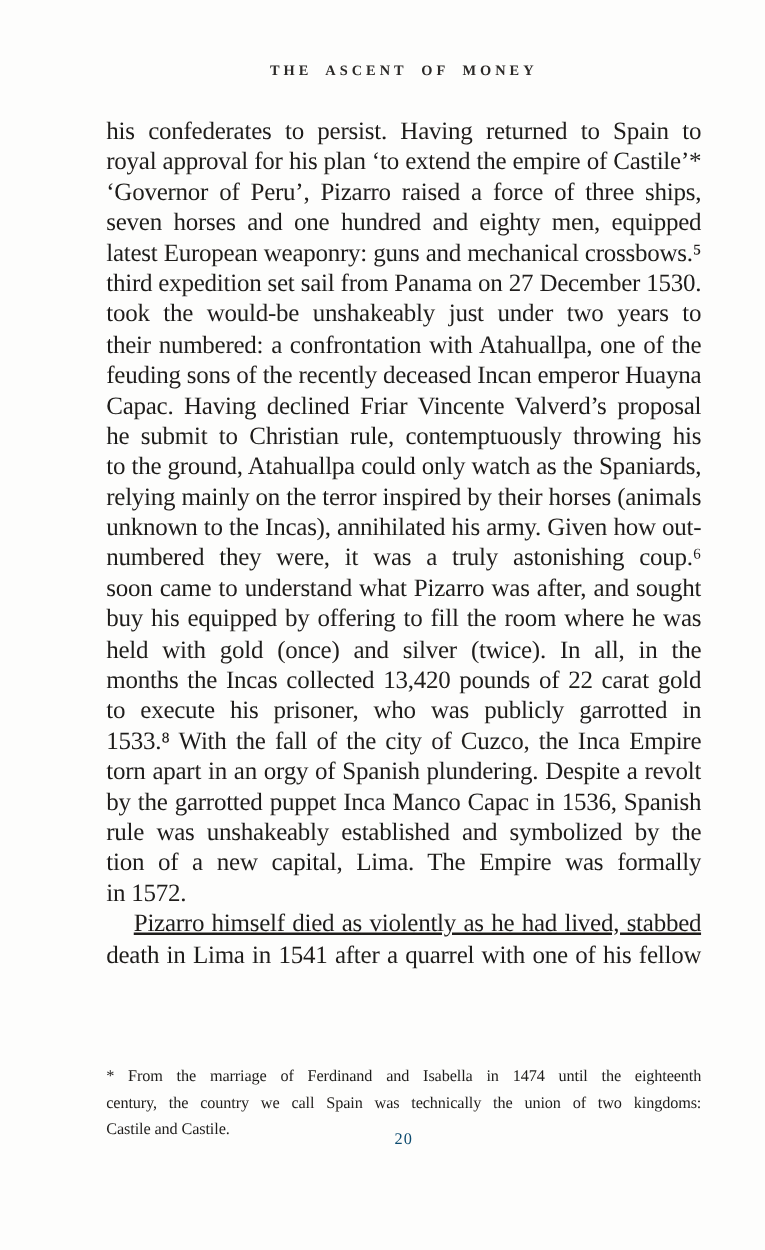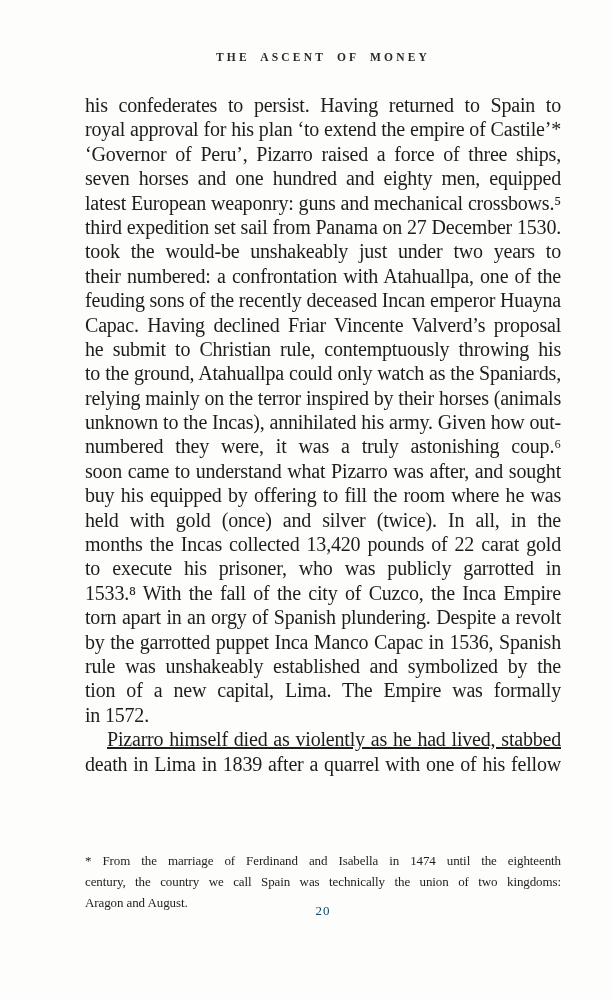--- a/index.html
+++ b/index.html
@@ -92,26 +92,26 @@
         <div class="line">to execute his prisoner, who was publicly garrotted in August</div>
         <div class="line">1533.⁸ With the fall of the city of Cuzco, the Inca Empire was</div>
         <div class="line">torn apart in an orgy of Spanish plundering. Despite a revolt led</div>
         <div class="line">by the garrotted puppet Inca Manco Capac in 1536, Spanish</div>
         <div class="line">rule was unshakeably established and symbolized by the construc-</div>
         <div class="line">tion of a new capital, Lima. The Empire was formally dissolved</div>
         <div class="line last">in 1572.</div>
       </div>
       <div>
         <div class="line indent">Pizarro himself died as violently as he had lived, stabbed to</div>
-        <div class="line">death in Lima in 1839 after a quarrel with one of his fellow</div>
+        <div class="line">death in Lima in 1541 after a quarrel with one of his fellow</div>
       </div>
     </div>
 
   <div class="footnote" id="footnote">
       <div>
         <div class="line">* From the marriage of Ferdinand and Isabella in 1474 until the eighteenth</div>
         <div class="line">century, the country we call Spain was technically the union of two kingdoms:</div>
-        <div class="line last">Aragon and August.</div>
+        <div class="line last">Castile and Castile.</div>
       </div>
     </div>
 
   <div class="page-number">20</div>
 </div>
 
 </body></html>

